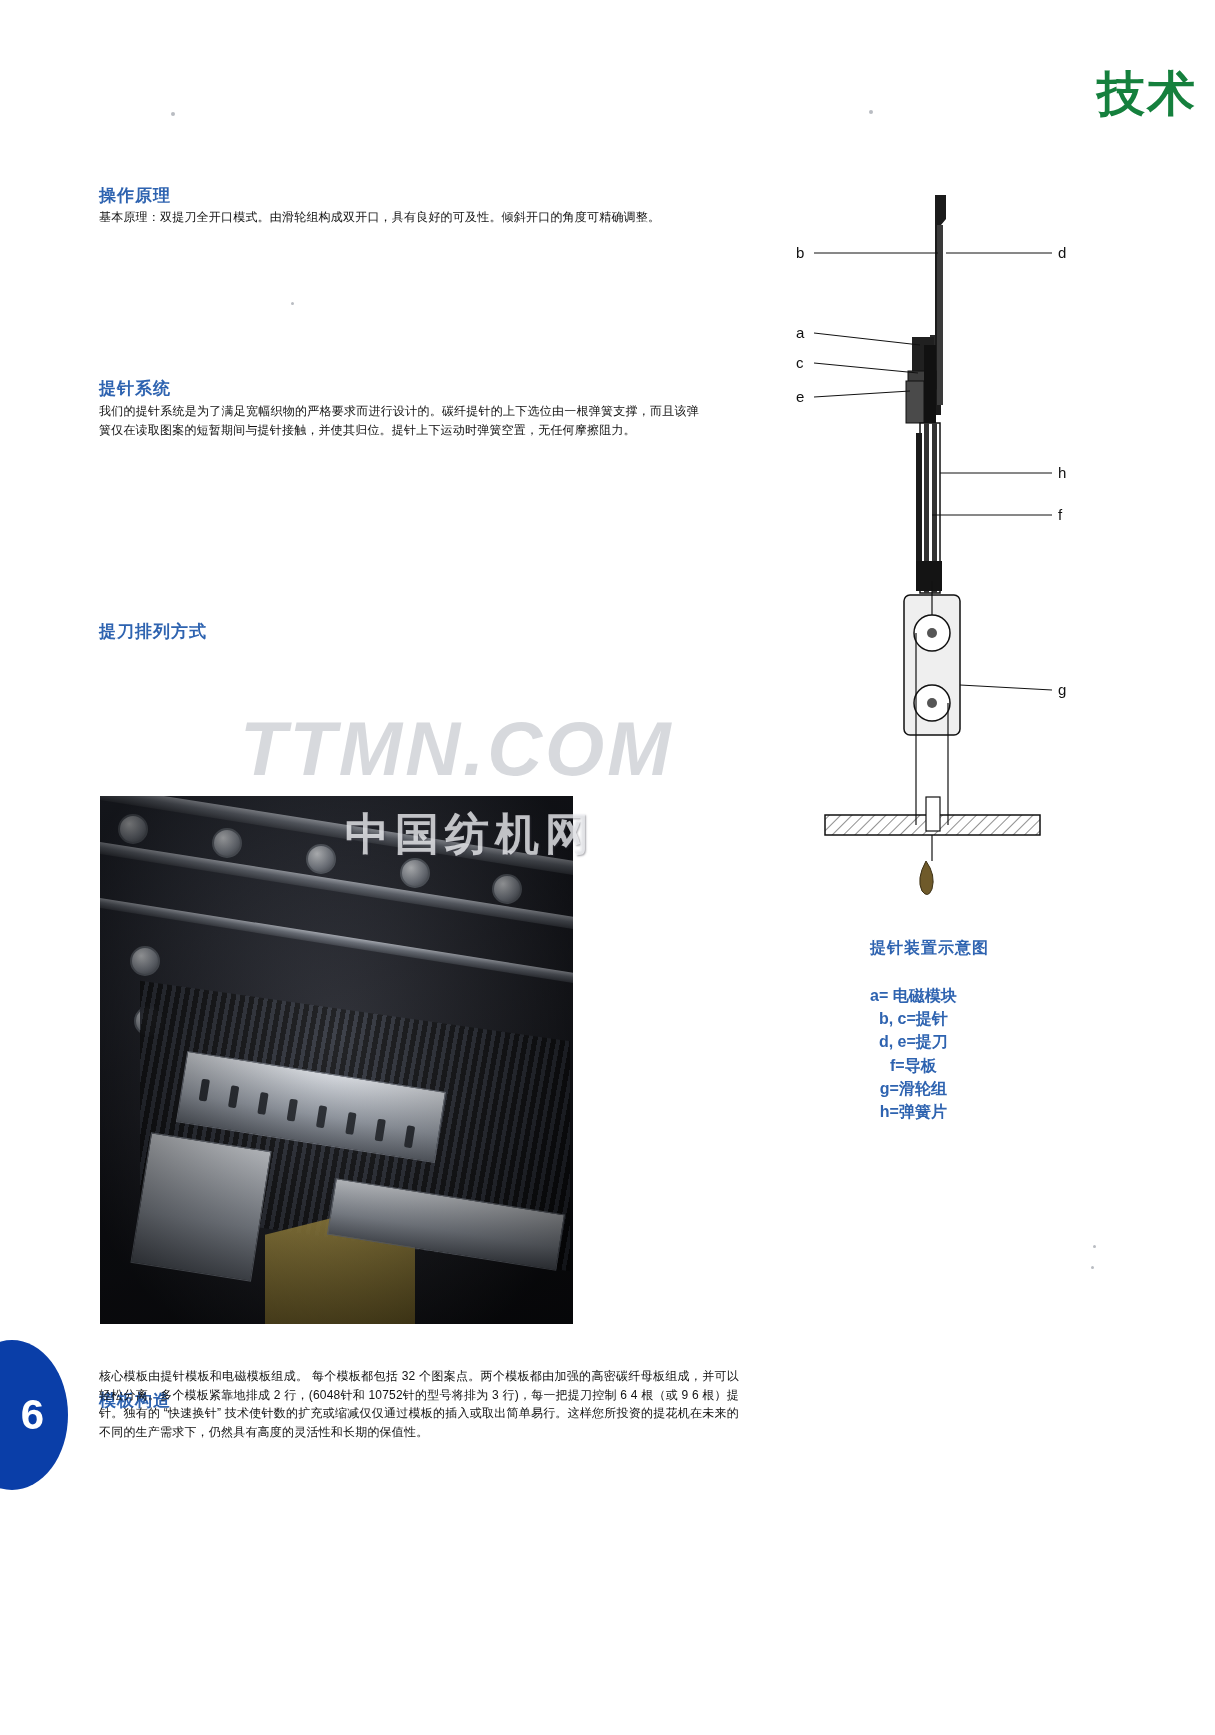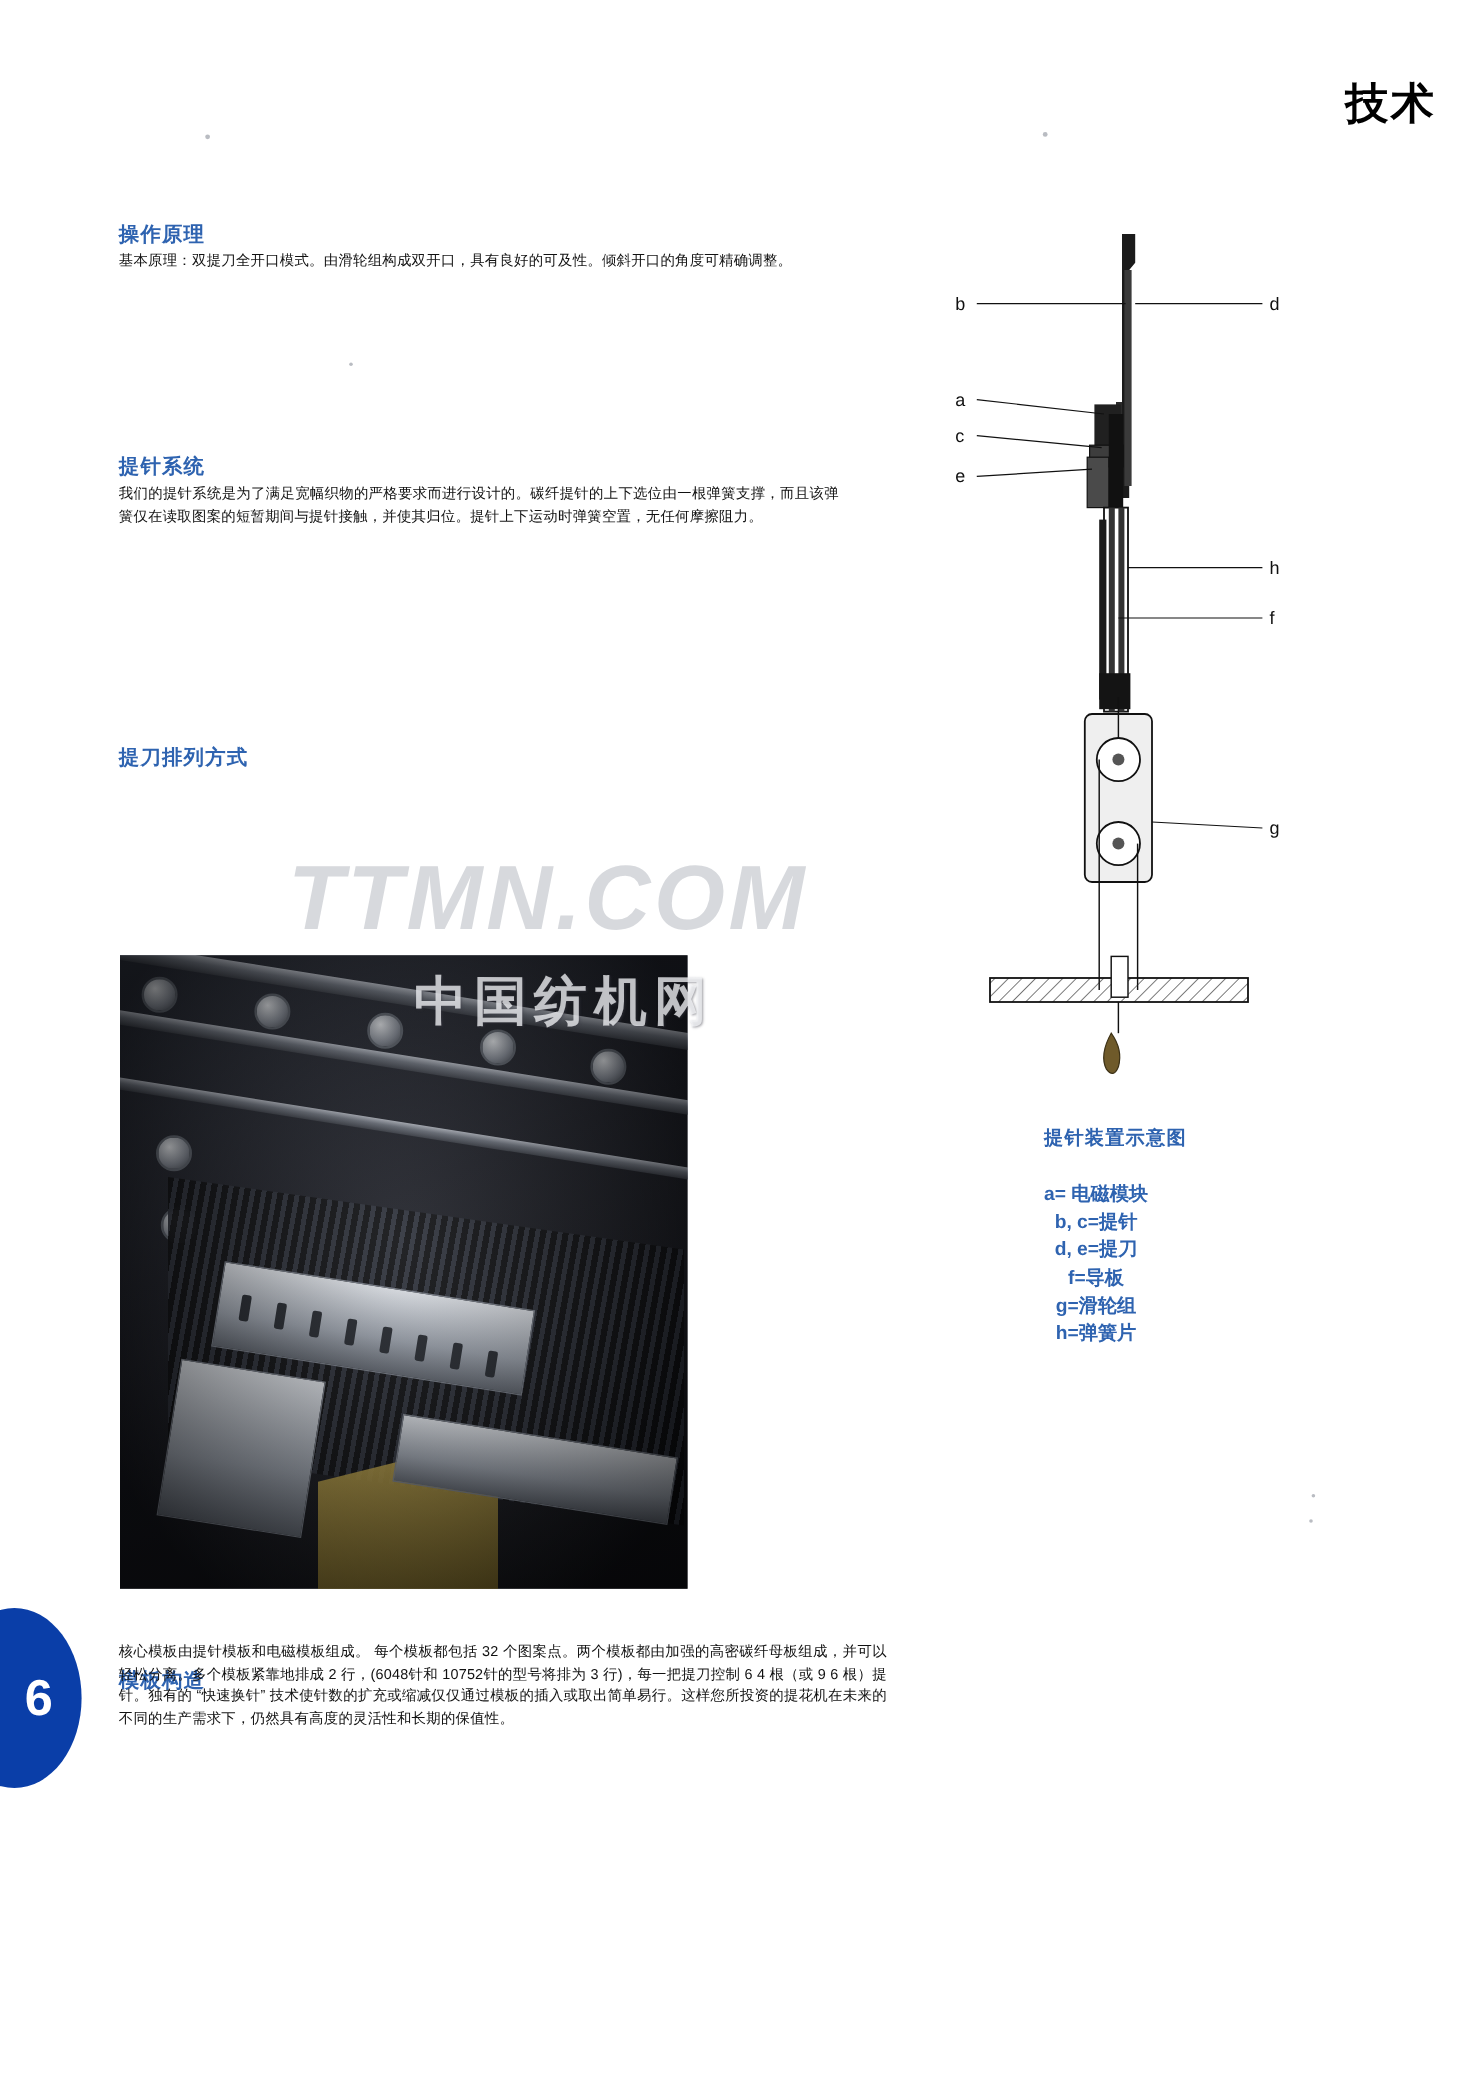--- a/index.html
+++ b/index.html
@@ -16,23 +16,23 @@
     height: 1735px;
     background: #ffffff;
     overflow: hidden;
   }
 
   
   .header-title {
     position: absolute;
     top: 62px;
     right: 18px;
-    font-size: 36px;
-    font-weight: bold;
-    color: #000000;
+    font-size: 48px;
+    font-weight: bold;
+    color: #15803d;
     letter-spacing: 2px;
     white-space: nowrap;
   }
 
   
   .sec-head {
     position: absolute;
     font-size: 17px;
     font-weight: bold;
     color: #2e63b0;

